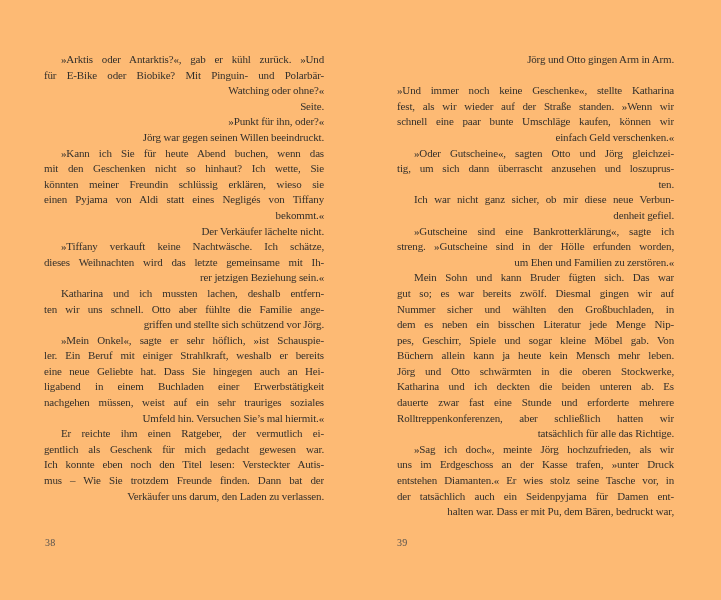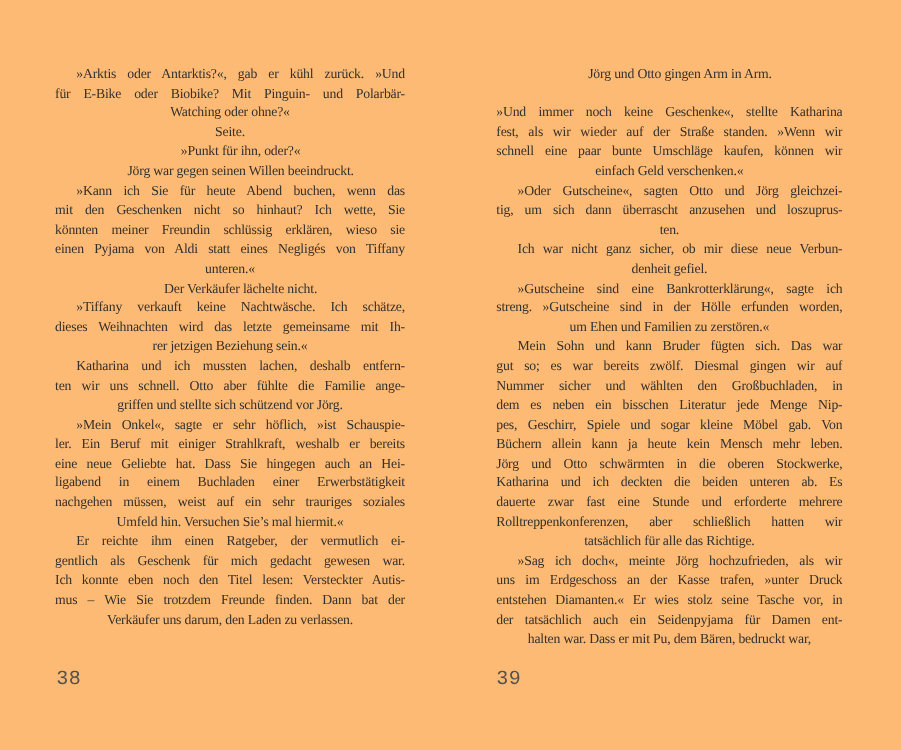--- a/index.html
+++ b/index.html
@@ -22,58 +22,57 @@
     top: 52px;
     font-size: 11px;
     line-height: 15.6px;
     letter-spacing: -0.15px;
   }
   .page-text.left  { left: 44px;  width: 280px; }
   .page-text.right { left: 397px; width: 277px; }
   .line {
     height: 15.6px;
     overflow: hidden;
-    text-align: center;
+    text-align: right;
     white-space: normal;
   }
   .line.just {
     text-align: justify;
     text-align-last: justify;
   }
   .line.indent { text-indent: 17px; }
   .spacer { height: 15.6px; }
   .folio {
     position: absolute;
     top: 536px;
-    font-size: 16px;
+    font-size: 10px;
     line-height: 14px;
     color: #55524e;
     letter-spacing: 0.3px;
-    font-family: Liberation Mono, monospace;
   }
   .folio.left  { left: 45px; }
   .folio.right { left: 397px; width: 277px; text-align: left; }
 </style>
 </head>
 <body>
 
 <div class="spread">
 
   <div class="page-text left">
       <div class="line indent just">»Arktis oder Antarktis?«, gab er kühl zurück. »Und</div>
       <div class="line just">für E-Bike oder Biobike? Mit Pinguin- und Polarbär-</div>
       <div class="line">Watching oder ohne?«</div>
       <div class="line">Seite.</div>
       <div class="line indent">»Punkt für ihn, oder?«</div>
       <div class="line indent">Jörg war gegen seinen Willen beeindruckt.</div>
       <div class="line indent just">»Kann ich Sie für heute Abend buchen, wenn das</div>
       <div class="line just">mit den Geschenken nicht so hinhaut? Ich wette, Sie</div>
       <div class="line just">könnten meiner Freundin schlüssig erklären, wieso sie</div>
       <div class="line just">einen Pyjama von Aldi statt eines Negligés von Tiffany</div>
-      <div class="line">unteren.«</div>
+      <div class="line">bekommt.«</div>
       <div class="line indent">Der Verkäufer lächelte nicht.</div>
       <div class="line indent just">»Tiffany verkauft keine Nachtwäsche. Ich schätze,</div>
       <div class="line just">dieses Weihnachten wird das letzte gemeinsame mit Ih-</div>
       <div class="line">rer jetzigen Beziehung sein.«</div>
       <div class="line indent just">Katharina und ich mussten lachen, deshalb entfern-</div>
       <div class="line just">ten wir uns schnell. Otto aber fühlte die Familie ange-</div>
       <div class="line">griffen und stellte sich schützend vor Jörg.</div>
       <div class="line indent just">»Mein Onkel«, sagte er sehr höflich, »ist Schauspie-</div>
       <div class="line just">ler. Ein Beruf mit einiger Strahlkraft, weshalb er bereits</div>
       <div class="line just">eine neue Geliebte hat. Dass Sie hingegen auch an Hei-</div>

